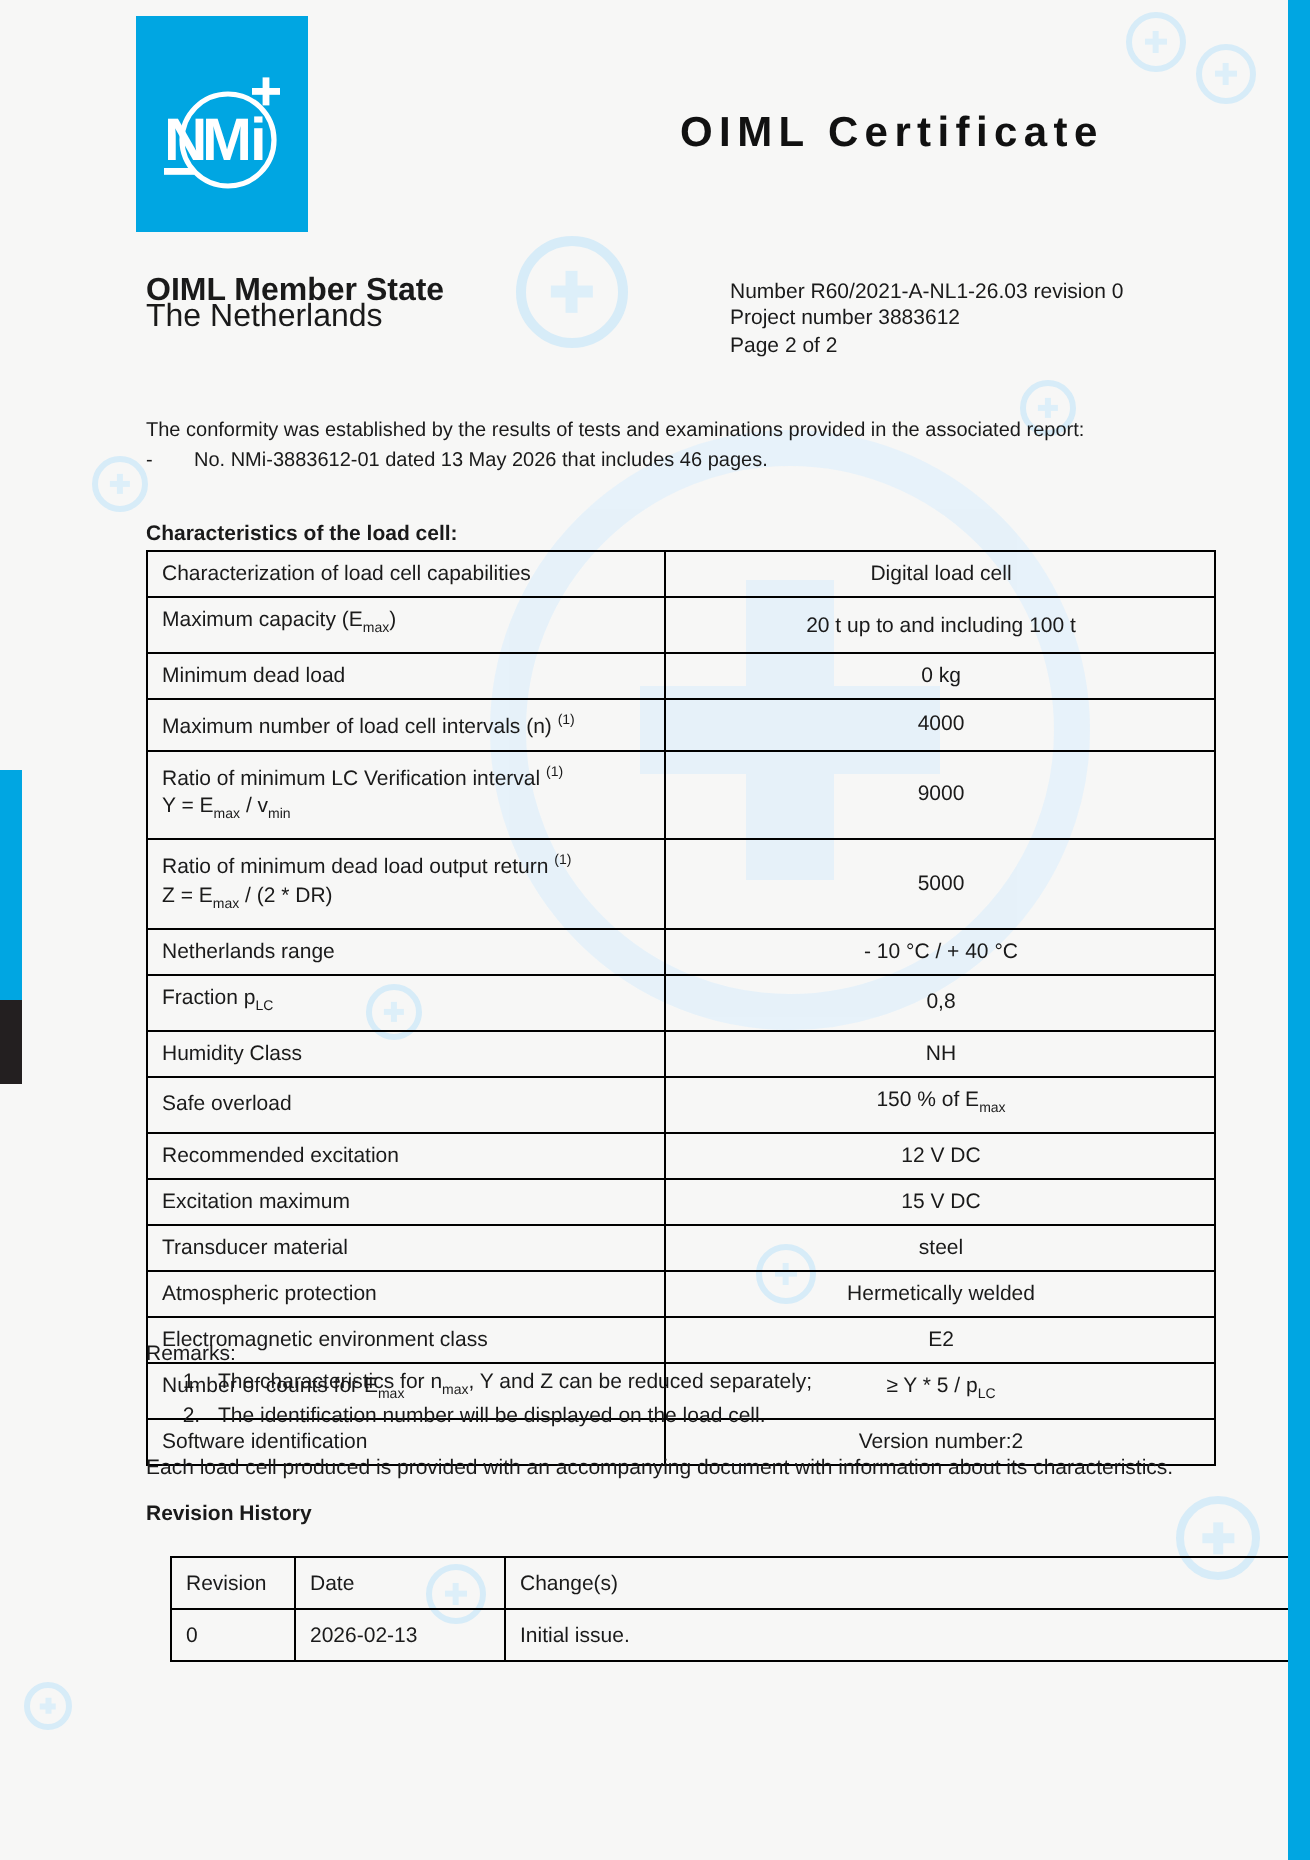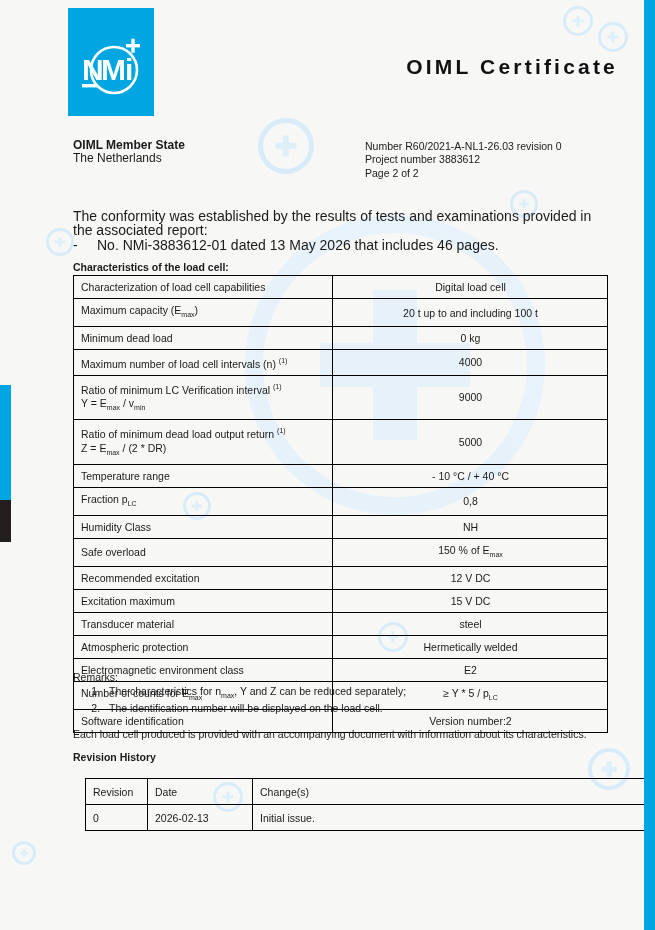--- a/index.html
+++ b/index.html
@@ -99,47 +99,46 @@
   }
   .logo-mark {
     position: absolute;
     left: 0; top: 0;
     width: 86px; height: 108px;
   }
   .title {
     position: absolute;
     left: 340px; top: 55px;
     width: 278px;
-    text-align: right;
     font-size: 21px;
     font-weight: bold;
     letter-spacing: 3.2px;
     color: #111;
   }
 
   .member-block {
     position: absolute;
     left: 73px; top: 139px;
-    font-size: 12px;
+    font-size: 16px;
     line-height: 13px;
   }
   .member-block .b { font-weight: bold; }
 
   .numbers-block {
     position: absolute;
     left: 365px; top: 140px;
     font-size: 10.5px;
     line-height: 13.3px;
   }
 
   .intro {
     position: absolute;
     left: 73px; top: 209px;
     width: 540px;
-    font-size: 14px;
+    font-size: 10px;
     line-height: 14px;
   }
   .bullet-row {
     display: flex;
     margin-top: 1px;
   }
   .bullet-row .dash { width: 24px; }
 
   .sec-title {
     position: absolute;
@@ -280,21 +279,21 @@
         </tr>
         <tr>
           <td class="k">Ratio of minimum LC Verification interval <sup>(1)</sup><br>Y = E<sub>max</sub> / v<sub>min</sub></td>
           <td class="v">9000</td>
         </tr>
         <tr>
           <td class="k">Ratio of minimum dead load output return <sup>(1)</sup><br>Z = E<sub>max</sub> / (2 * DR)</td>
           <td class="v">5000</td>
         </tr>
         <tr>
-          <td class="k">Temperature range</td>
+          <td class="k">Netherlands range</td>
           <td class="v">- 10 °C / + 40 °C</td>
         </tr>
         <tr>
           <td class="k">Fraction p<sub>LC</sub></td>
           <td class="v">0,8</td>
         </tr>
         <tr>
           <td class="k">Humidity Class</td>
           <td class="v">NH</td>
         </tr>

